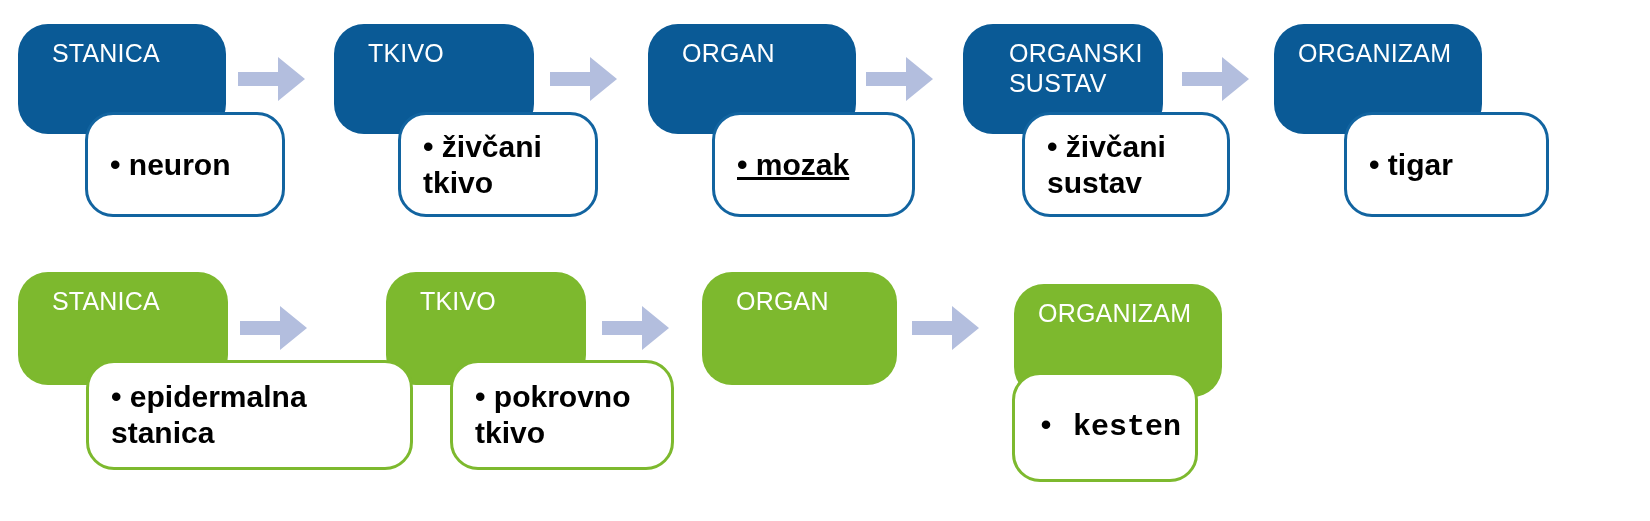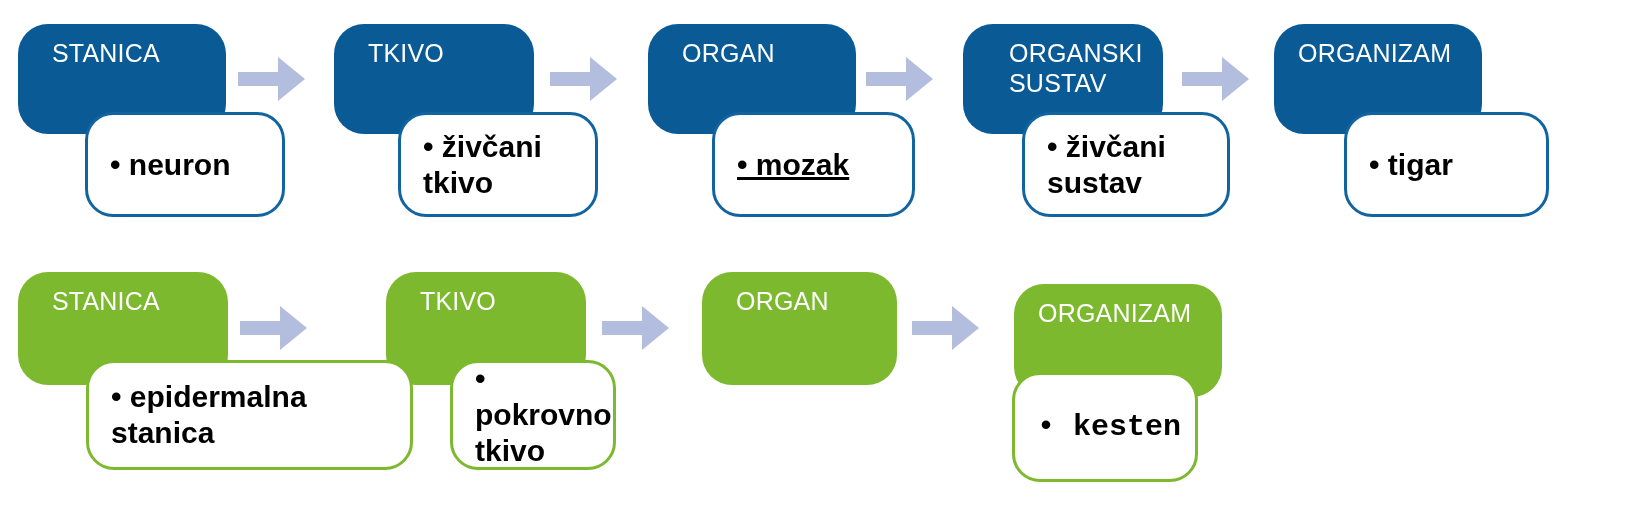--- a/index.html
+++ b/index.html
@@ -126,21 +126,21 @@
   </div>
   <div class="arrow" style="left:240px;top:304px;width:68px;height:48px;">
     <svg width="68" height="48" viewBox="0 0 68 48">
       <path d="M0 17 L40 17 L40 2 L67 24 L40 46 L40 31 L0 31 Z" fill="#B3BEDE"></path>
     </svg>
   </div>
 
   <div class="bubble green" style="left:386px;top:272px;width:200px;height:113px;">
     <span class="ttl">TKIVO</span>
   </div>
-  <div class="card green" style="left:450px;top:360px;width:166px;height:110px;">
+  <div class="card green" style="left:450px;top:360px;width:224px;height:110px;">
     <span class="txt">• pokrovno
 tkivo</span>
   </div>
   <div class="arrow" style="left:602px;top:304px;width:68px;height:48px;">
     <svg width="68" height="48" viewBox="0 0 68 48">
       <path d="M0 17 L40 17 L40 2 L67 24 L40 46 L40 31 L0 31 Z" fill="#B3BEDE"></path>
     </svg>
   </div>
 
   <div class="bubble green" style="left:702px;top:272px;width:195px;height:113px;">

